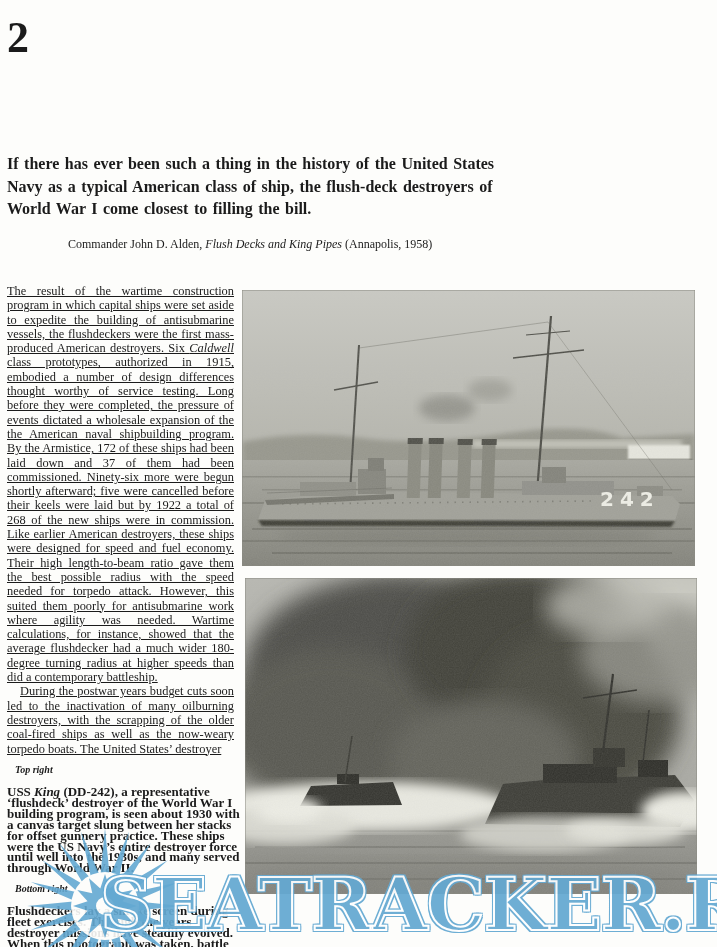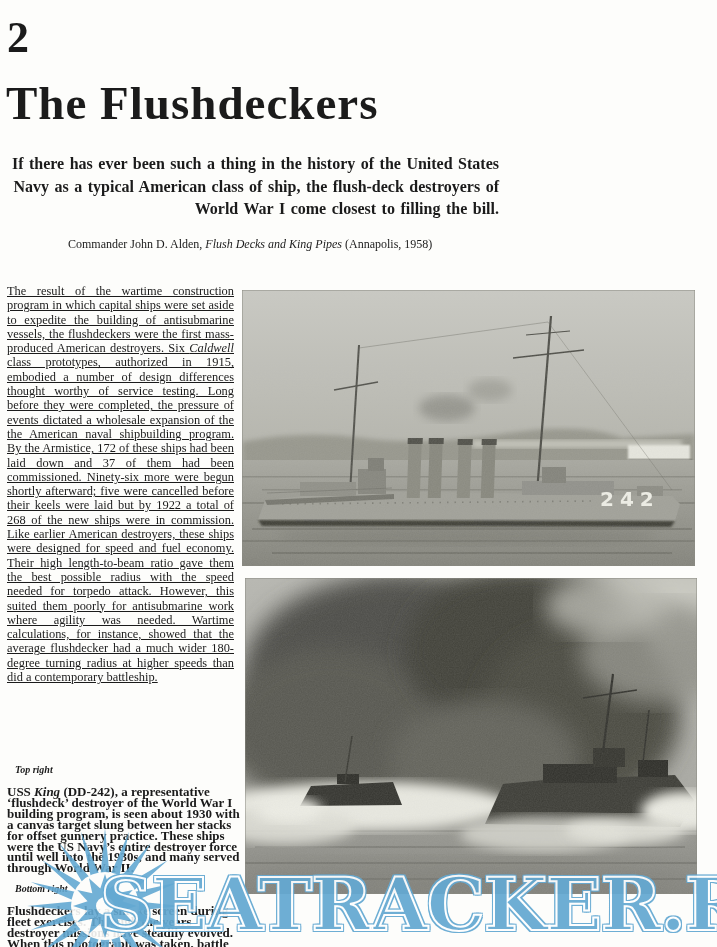--- a/index.html
+++ b/index.html
@@ -1,21 +1,21 @@
 <!DOCTYPE html>
 <html><head>
 <meta charset="utf-8">
 <style>
   html,body{margin:0;padding:0;}
   body{width:717px;height:947px;background:#ffffff;font-family:"Liberation Serif","DejaVu Serif",serif;}
   .page{position:relative;width:717px;height:947px;background:#fdfdfb;overflow:hidden;color:#1b1b1b;}
 
   .chapter-num{position:absolute;left:7px;top:16px;font-size:44px;font-weight:bold;line-height:1;}
   .title{position:absolute;left:6px;top:80px;margin:0;font-size:47px;font-weight:bold;letter-spacing:1px;line-height:1;}
-  .epigraph{position:absolute;left:7px;top:153px;width:492px;margin:0;font-size:16px;font-weight:bold;line-height:22.5px;word-spacing:1.5px;text-align:right;}
+  .epigraph{position:absolute;left:7px;top:153px;width:492px;margin:0;font-size:16px;font-weight:bold;line-height:22.5px;word-spacing:1.5px;}
   .attribution{position:absolute;left:68px;top:237px;margin:0;font-size:12px;}
 
   .column{position:absolute;left:7px;top:284px;width:227px;font-size:12.4px;line-height:14.3px;text-align:justify;}
   .column p{margin:0;text-decoration:underline;}
   .column p.indent{text-indent:13px;}
 
   .photo{position:absolute;margin:0;padding:0;background:#b5b5af;}
   .photo-top{left:242px;top:290px;width:453px;height:276px;}
   .photo-bottom{left:245px;top:578px;width:452px;height:316px;}
   .photo svg{display:block;}
@@ -35,28 +35,28 @@
     text-shadow:2px 0 0 #64a9d2,-2px 0 0 #64a9d2,0 2px 0 #64a9d2,0 -2px 0 #64a9d2,
                 2px 2px 0 #64a9d2,-2px -2px 0 #64a9d2,2px -2px 0 #64a9d2,-2px 2px 0 #64a9d2;
   }
 </style>
 </head>
 <body>
 
 <div class="page">
 
   <div class="chapter-num">2</div>
-  <h1 class="title">The Flushdeckers</h1>
 
   <p class="epigraph">If there has ever been such a thing in the history of the United States Navy as a typical American class of ship, the flush-deck destroyers of World War I come closest to filling the bill.</p>
 
   <p class="attribution"><span>Commander John D. Alden, </span><em>Flush Decks and King Pipes</em><span> (Annapolis, 1958)</span></p>
 
   <div class="column">
     <p><span>The result of the wartime construction program in which capital ships were set aside to expedite the building of antisubmarine vessels, the flushdeckers were the first mass-produced American destroyers. Six </span><em>Caldwell</em><span> class prototypes, authorized in 1915, embodied a number of design differences thought worthy of service testing. Long before they were completed, the pressure of events dictated a wholesale expansion of the the American naval shipbuilding program. By the Armistice, 172 of these ships had been laid down and 37 of them had been commissioned. Ninety-six more were begun shortly afterward; five were cancelled before their keels were laid but by 1922 a total of 268 of the new ships were in commission. Like earlier American destroyers, these ships were designed for speed and fuel economy. Their high length-to-beam ratio gave them the best possible radius with the speed needed for torpedo attack. However, this suited them poorly for antisubmarine work where agility was needed. Wartime calculations, for instance, showed that the average flushdecker had a much wider 180-degree turning radius at higher speeds than did a contemporary battleship.</span></p>
+    <p class="indent">During the postwar years budget cuts soon led to the inactivation of many oilburning destroyers, with the scrapping of the older coal-fired ships as well as the now-weary torpedo boats. The United States’ destroyer</p>
   </div>
 
   <figure class="photo photo-top">
     <svg width="453" height="276" viewBox="0 0 453 276">
       <defs>
         <linearGradient id="sky1" x1="0" y1="0" x2="0" y2="1">
           <stop offset="0" stop-color="#c9c9c3"></stop>
             <stop offset="1" stop-color="#b3b3ab"></stop>
         </linearGradient>
         <linearGradient id="sea1" x1="0" y1="0" x2="0" y2="1">

